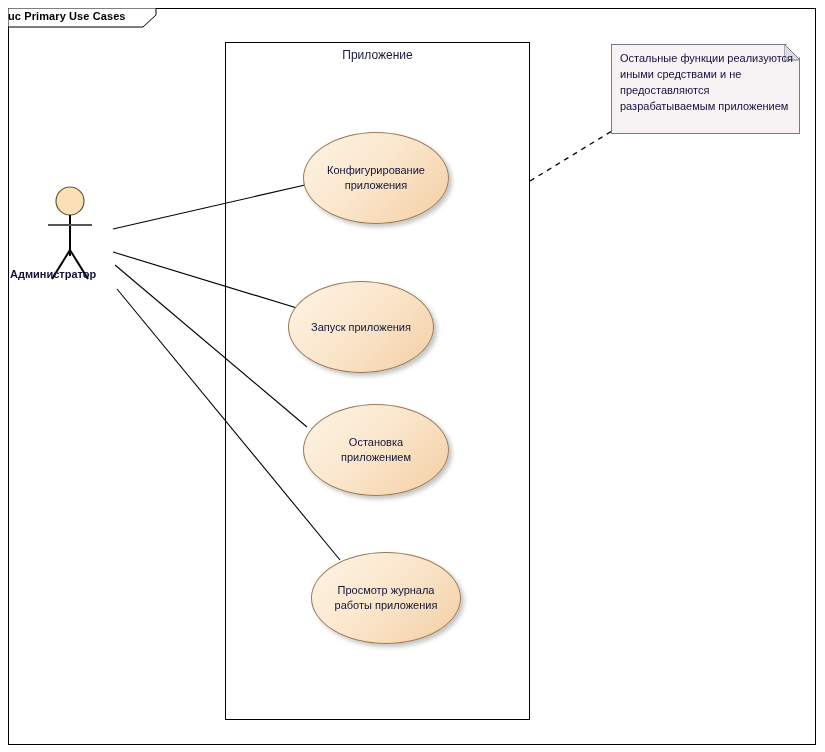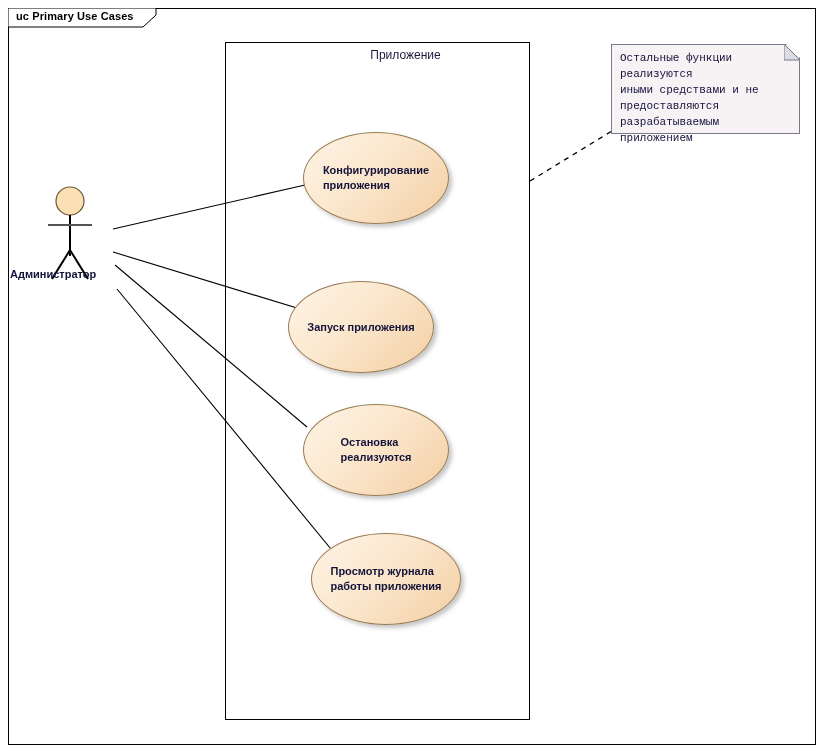--- a/index.html
+++ b/index.html
@@ -26,21 +26,21 @@
     box-sizing: border-box;
     background: #ffffff;
   }
   #diagram-title-tab-svg {
     position: absolute;
     left: 8px;
     top: 8px;
   }
   #diagram-title-text {
     position: absolute;
-    left: 16px;
+    left: 8px;
     top: 10px;
     font-size: 11px;
     font-weight: bold;
     color: #000000;
     letter-spacing: 0.1px;
     white-space: nowrap;
   }
 
   
   #system-boundary {
@@ -55,48 +55,48 @@
   }
   #system-boundary-label {
     position: absolute;
     left: 225px;
     top: 48px;
     width: 305px;
     text-align: center;
     font-size: 12px;
     color: #1a1a3c;
     white-space: nowrap;
-    padding-left: 28px;
   }
 
   
   .use-case {
     position: absolute;
     box-sizing: border-box;
     border: 1px solid #9a7a52;
     border-radius: 50%;
     background: linear-gradient(135deg, #fdf4e6 0%, #fbe7cd 45%, #f3cfa4 100%);
     display: flex;
     align-items: center;
     justify-content: center;
     box-shadow: 3px 3px 4px rgba(90, 90, 90, 0.35);
   }
   .use-case-label {
     font-size: 11px;
-    font-weight: bold;
+    font-weight: normal;
     color: #13133a;
+    text-align: center;
     line-height: 1.35;
     padding: 0 10px;
     white-space: pre-line;
   }
 
   #use-case-configure { left: 303px; top: 132px; width: 146px; height: 92px; }
   #use-case-start     { left: 288px; top: 281px; width: 146px; height: 92px; }
   #use-case-stop      { left: 303px; top: 404px; width: 146px; height: 92px; }
-  #use-case-viewlog   { left: 311px; top: 533px; width: 150px; height: 92px; }
+  #use-case-viewlog   { left: 311px; top: 552px; width: 150px; height: 92px; }
 
   
   #actor-administrator {
     position: absolute;
     left: 30px;
     top: 180px;
     width: 110px;
     height: 110px;
   }
   #actor-label {
@@ -127,21 +127,20 @@
   }
   #note-text {
     position: absolute;
     left: 620px;
     top: 51px;
     width: 176px;
     font-size: 11px;
     color: #12123a;
     line-height: 1.45;
     white-space: pre-line;
-    font-family: Liberation Mono, monospace;
   }
 
   
   #connectors {
     position: absolute;
     left: 0;
     top: 0;
     width: 825px;
     height: 752px;
     pointer-events: none;
@@ -190,21 +189,21 @@
   <span class="use-case-label">Конфигурирование
 приложения</span>
 </div>
 
 <div class="use-case" id="use-case-start">
   <span class="use-case-label">Запуск приложения</span>
 </div>
 
 <div class="use-case" id="use-case-stop">
   <span class="use-case-label">Остановка
-реализуются</span>
+приложением</span>
 </div>
 
 <div class="use-case" id="use-case-viewlog">
   <span class="use-case-label">Просмотр журнала
 работы приложения</span>
 </div>
 
 <div id="note-box"></div>
 <svg style="position:absolute; left:784px; top:44px;" width="18" height="18">
   <polygon points="0,0 16,16 0,16" fill="#dcdce4" stroke="#7a7a8c" stroke-width="1"></polygon>

